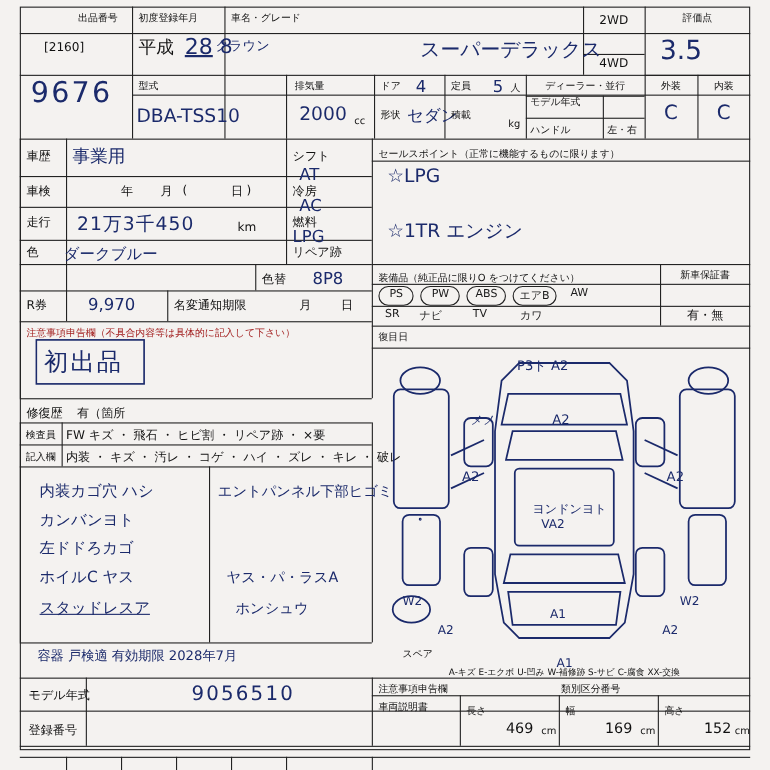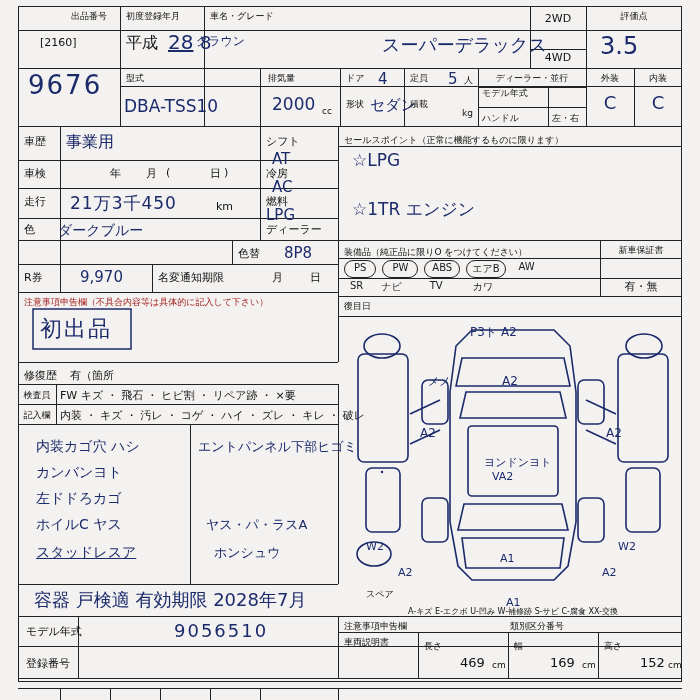--- a/index.html
+++ b/index.html
@@ -129,21 +129,21 @@
   <div class="lbl sm" style="left:210px;top:166px;">日</div>
   <div class="lbl sm" style="left:224px;top:166px;">)</div>
 
   <div class="lbl sm" style="left:24px;top:194px;">走行</div>
   <div class="val hand" style="left:70px;top:192px;font-size:17px;letter-spacing:1px;">21万3千450</div>
   <div class="lbl sm" style="left:216px;top:200px;">km</div>
 
   <div class="lbl sm" style="left:24px;top:222px;">色</div>
   <div class="val hand" style="left:58px;top:222px;font-size:14px;">ダークブルー</div>
   <div class="lbl sm" style="left:238px;top:246px;">色替</div>
-  <div class="lbl sm" style="left:266px;top:222px;">ディーラー</div>
+  <div class="lbl sm" style="left:266px;top:222px;">リペア跡</div>
   <div class="val hand" style="left:284px;top:244px;font-size:15px;">8P8</div>
 
   <div class="lbl sm" style="left:24px;top:270px;">R券</div>
   <div class="val hand" style="left:80px;top:268px;font-size:15px;">9,970</div>
   <div class="lbl sm" style="left:158px;top:270px;">名変通知期限</div>
   <div class="lbl sm" style="left:272px;top:270px;">月</div>
   <div class="lbl sm" style="left:310px;top:270px;">日</div>
 
   <div class="lbl sm" style="left:266px;top:134px;">シフト</div>
   <div class="val hand" style="left:272px;top:150px;font-size:15px;">AT</div>
@@ -210,21 +210,21 @@
 
   <div class="val hand" style="left:36px;top:438px;font-size:14px;">内装カゴ穴 ハシ</div>
   <div class="val hand" style="left:36px;top:464px;font-size:14px;">カンバンヨト</div>
   <div class="val hand" style="left:36px;top:490px;font-size:14px;">左ドドろカゴ</div>
   <div class="val hand" style="left:36px;top:516px;font-size:14px;">ホイルC ヤス</div>
   <div class="val hand" style="left:36px;top:544px;font-size:14px;text-decoration:underline;">スタッドレスア</div>
 
   <div class="val hand" style="left:198px;top:438px;font-size:13px;">エントパンネル下部ヒゴミ</div>
   <div class="val hand" style="left:206px;top:516px;font-size:13px;">ヤス・パ・ラスA</div>
   <div class="val hand" style="left:214px;top:544px;font-size:13px;">ホンシュウ</div>
-  <div class="val hand" style="left:34px;top:588px;font-size:18px;">容器 戸検適 有効期限 2028年7月</div>
+  <div class="val hand" style="left:34px;top:588px;font-size:12px;">容器 戸検適 有効期限 2028年7月</div>
 
   <svg style="position:absolute;left:344px;top:322px;" width="338" height="282" viewBox="0 0 338 282">
     <g stroke="#1b2a6b" stroke-width="1.6" fill="none">
 
       <rect x="14" y="32" width="50" height="108" rx="6"></rect>
       <rect x="22" y="146" width="34" height="64" rx="6"></rect>
       <ellipse cx="38" cy="24" rx="18" ry="12"></ellipse>
       <ellipse cx="38" cy="150" rx="0.5" ry="0.5"></ellipse>
       <ellipse cx="30" cy="232" rx="17" ry="12"></ellipse>
 

